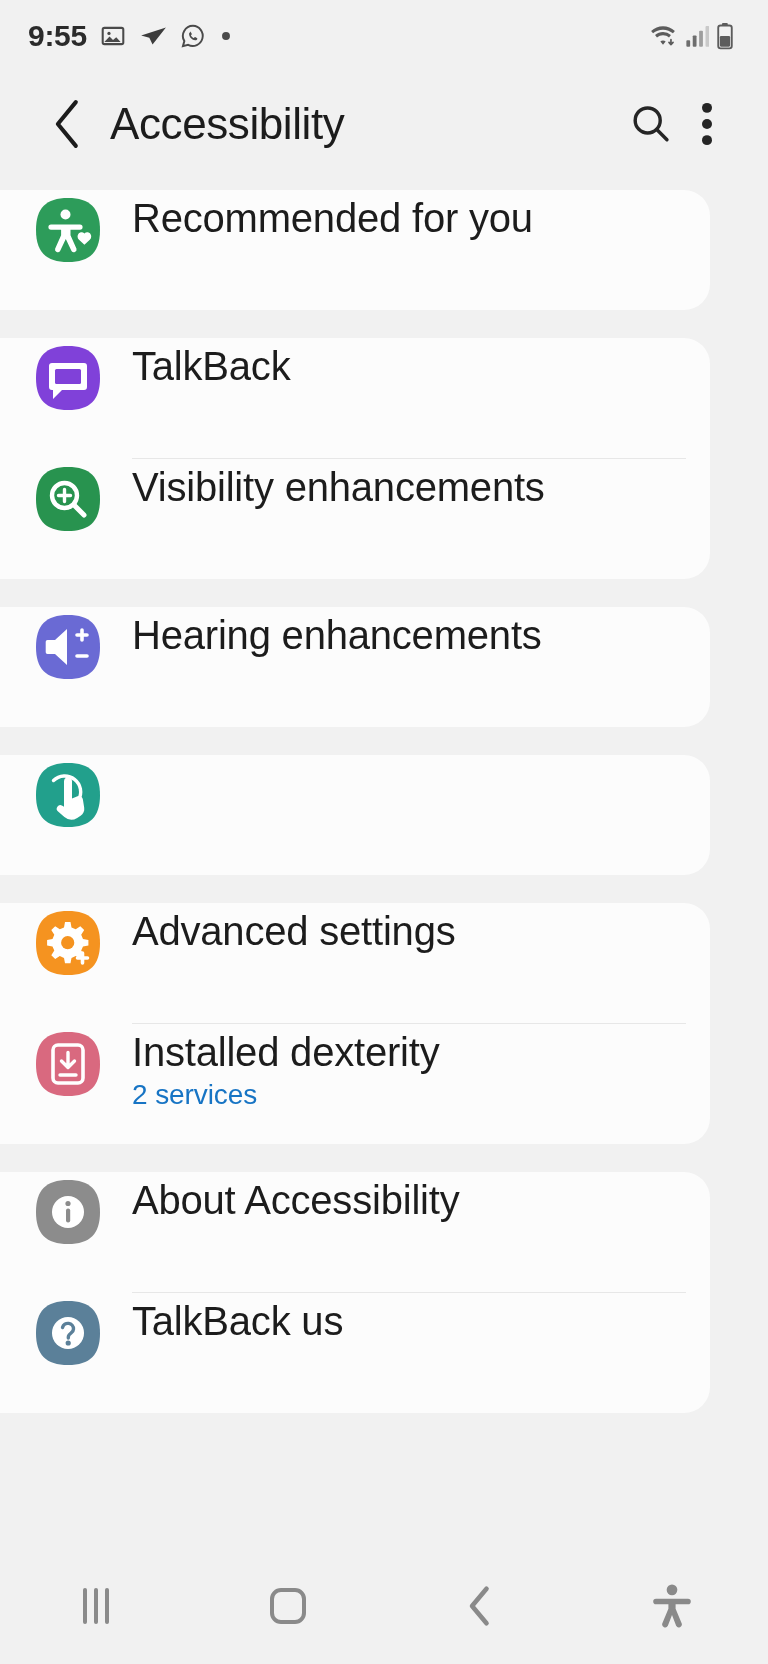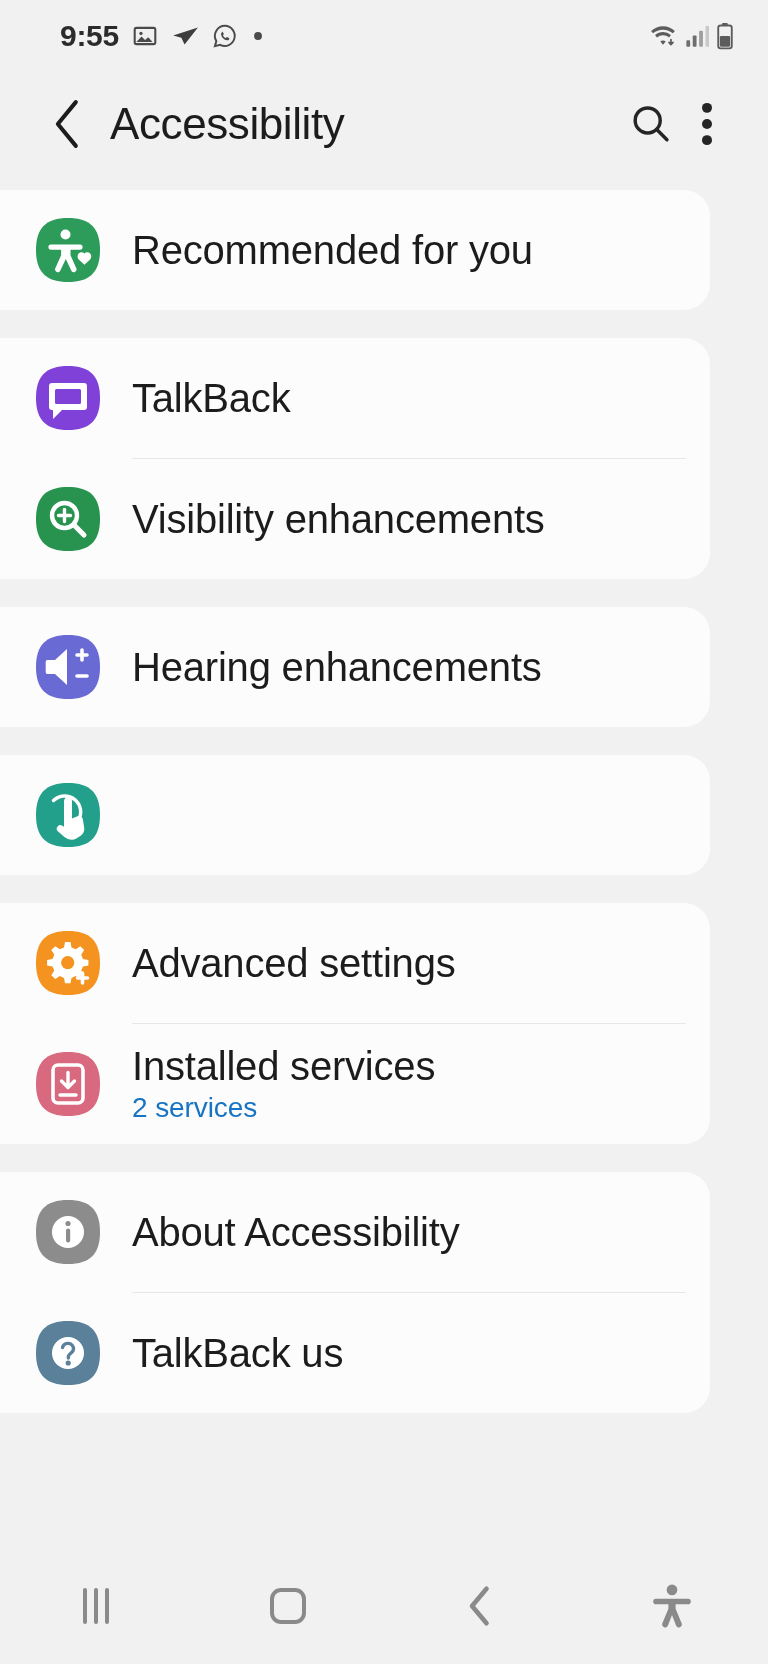--- a/index.html
+++ b/index.html
@@ -23,21 +23,21 @@
     flex-direction: column;
   }
 
   
   .statusbar {
     height: 72px;
     flex: 0 0 72px;
     display: flex;
     align-items: center;
     justify-content: space-between;
-    padding: 0 34px 0 60px;
+    padding: 0 34px 0 28px;
     box-sizing: border-box;
     color: #3a3a3a;
     text-align: center;
   }
   .status-left {
     display: flex;
     align-items: center;
     gap: 13px;
   }
   .status-clock {
@@ -101,21 +101,21 @@
     margin: 0 58px 28px 0;
     margin-left: -30px;
     padding-left: 30px;
     box-sizing: border-box;
     overflow: hidden;
   }
   .card:first-child { margin-top: 14px; }
 
   .row {
     display: flex;
-    align-items: center;
+    align-items: flex-start;
     min-height: 120px;
     padding: 6px 24px 6px 0;
     box-sizing: border-box;
     position: relative;
   }
   .row-icon {
     width: 68px;
     height: 68px;
     flex: 0 0 68px;
     margin-left: 34px;
@@ -346,21 +346,21 @@
       <div class="row">
         <div class="row-icon">
           <svg class="squircle" viewBox="0 0 68 68">
             <path d="M34 2c22 0 32 10 32 32s-10 32-32 32S2 56 2 34 12 2 34 2z" fill="#d9697f"></path>
             <rect x="19" y="15" width="30" height="38" rx="5" fill="none" stroke="#ffffff" stroke-width="3.6"></rect>
             <path d="M34 22.5v14.5M27.5 31l6.5 6.5L40.5 31" fill="none" stroke="#ffffff" stroke-width="3.4" stroke-linecap="round" stroke-linejoin="round"></path>
             <path d="M26 45h16" stroke="#ffffff" stroke-width="3.4" stroke-linecap="round"></path>
           </svg>
         </div>
         <div class="row-text">
-          <div class="row-title">Installed services</div>
+          <div class="row-title">Installed dexterity</div>
           <div class="row-sub">2 services</div>
         </div>
       </div>
     </div>
 
     <div class="card">
       <div class="row">
         <div class="row-icon">
           <svg class="squircle" viewBox="0 0 68 68">
             <path d="M34 2c22 0 32 10 32 32s-10 32-32 32S2 56 2 34 12 2 34 2z" fill="#8c8c8c"></path>

